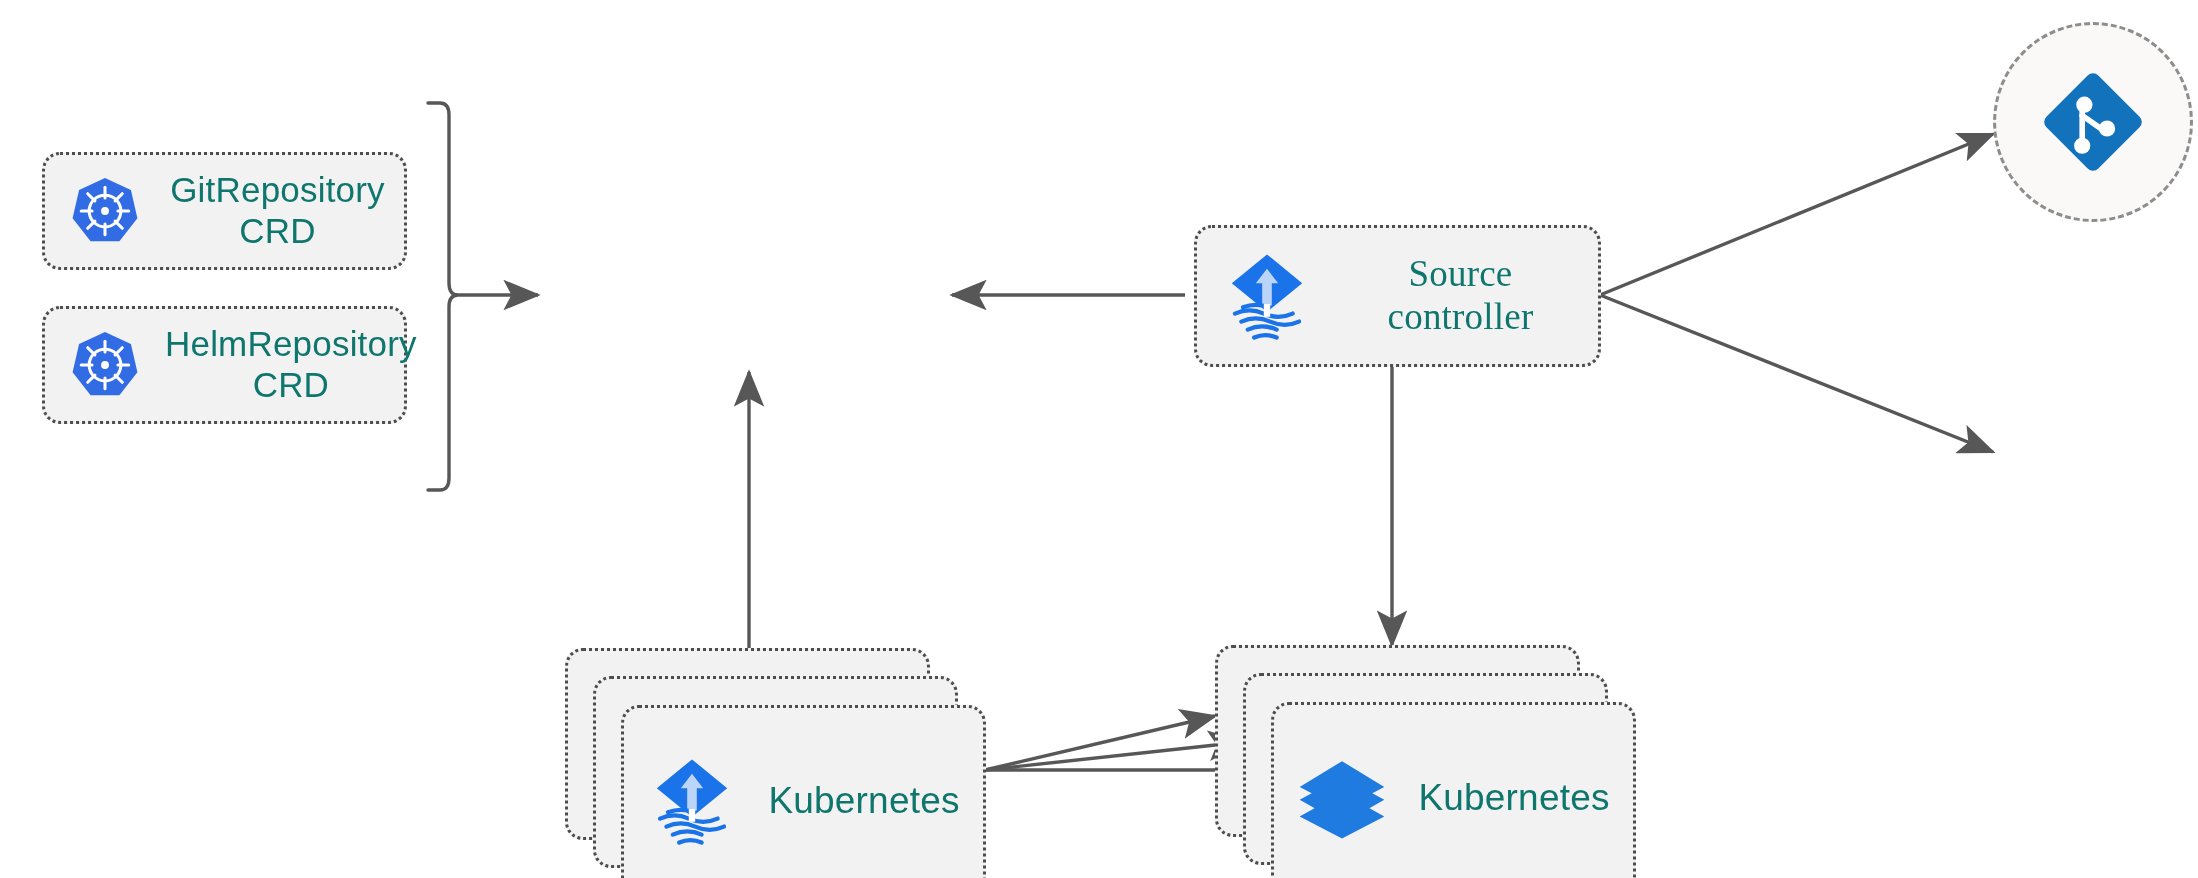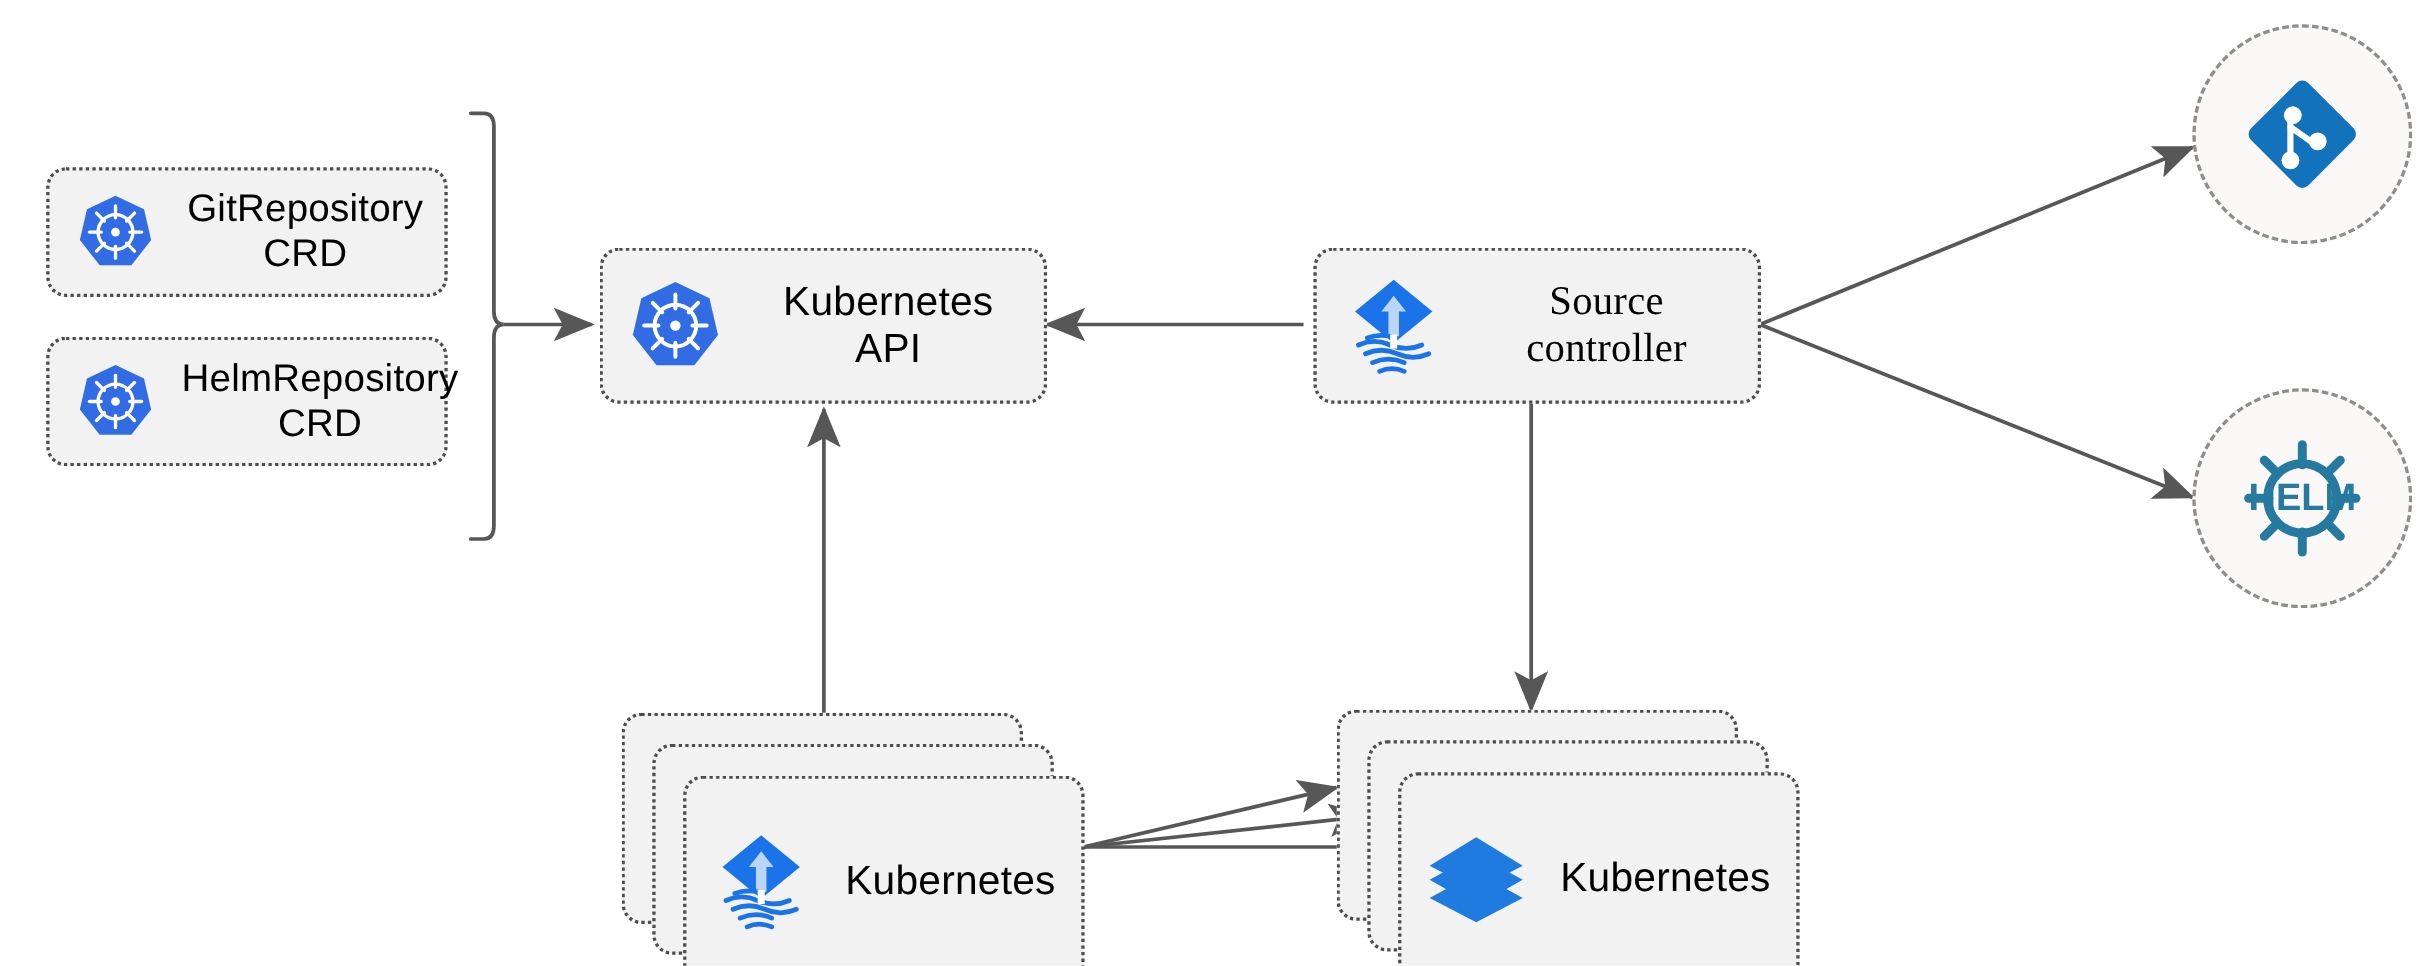--- a/index.html
+++ b/index.html
@@ -50,21 +50,21 @@
   }
   .node-icon {
     flex: 0 0 auto;
     display: flex;
     align-items: center;
     justify-content: center;
   }
   .node-label {
     flex: 1 1 auto;
     text-align: center;
-    color: #000000;
+    color: #0f766e;
     font-size: 37px;
     line-height: 1.16;
     letter-spacing: 0.2px;
     white-space: pre-line;
     padding-right: 14px;
   }
   .crd .node-label {
     font-size: 35px;
   }
 
@@ -156,42 +156,20 @@
             <line x1="36" y1="64" x2="26" y2="74"></line>
           </g>
           <circle cx="50" cy="50" r="5.5" fill="#ffffff"></circle>
         </svg>
       </span>
       <span class="node-label">HelmRepository
 CRD</span>
     </div>
   </div>
 
-  <div class="node" style="left:545px; top:225px; width:407px; height:142px;">
-    <div class="node-inner">
-      <span class="node-icon" style="width:132px;">
-        <svg width="86" height="86" viewBox="0 0 100 100" aria-hidden="true">
-          <path d="M50 4 L86 21 L95 60 L70 92 L30 92 L5 60 L14 21 Z" fill="#326CE5"></path>
-          <g fill="none" stroke="#ffffff" stroke-width="4.2" stroke-linecap="round">
-            <circle cx="50" cy="50" r="22"></circle>
-            <line x1="50" y1="17" x2="50" y2="32"></line>
-            <line x1="50" y1="68" x2="50" y2="83"></line>
-            <line x1="17" y1="50" x2="32" y2="50"></line>
-            <line x1="68" y1="50" x2="83" y2="50"></line>
-            <line x1="26" y1="26" x2="36" y2="36"></line>
-            <line x1="64" y1="64" x2="74" y2="74"></line>
-            <line x1="74" y1="26" x2="64" y2="36"></line>
-            <line x1="36" y1="64" x2="26" y2="74"></line>
-          </g>
-          <circle cx="50" cy="50" r="5.5" fill="#ffffff"></circle>
-        </svg>
-      </span>
-      <span class="node-label">Kubernetes API</span>
-    </div>
-  </div>
 
   <div class="node" style="left:1194px; top:225px; width:407px; height:142px;font-family:Liberation Serif, serif;">
     <div class="node-inner">
       <span class="node-icon" style="width:140px;">
         <svg width="96" height="96" viewBox="0 0 120 120" aria-hidden="true">
           <path d="M60 8 L104 44 L60 80 L16 44 Z" fill="#1A73E8"></path>
           <path d="M60 26 L74 44 L66 44 L66 72 L54 72 L54 44 L46 44 Z" fill="#BBD5F8"></path>
           <g fill="none" stroke="#1A73E8" stroke-width="5.4" stroke-linecap="round">
             <path d="M20 82 Q38 74 56 82 Q74 90 92 82"></path>
             <path d="M28 92 Q46 84 64 92 Q82 100 100 92"></path>
@@ -254,32 +232,14 @@
           <line x1="40" y1="70" x2="40" y2="40"></line>
           <path d="M40 44 L60 58"></path>
         </g>
         <circle cx="40" cy="72" r="7.5" fill="#ffffff"></circle>
         <circle cx="42" cy="34" r="7.5" fill="#ffffff"></circle>
         <circle cx="63" cy="56" r="7.5" fill="#ffffff"></circle>
       </svg>
     </span>
   </div>
 
-  <div class="circle-node" style="left:1993px; top:353px; width:200px; height:200px;">
-    <span style="position:relative; display:flex; align-items:center; justify-content:center;">
-      <svg width="122" height="122" viewBox="0 0 120 120" aria-hidden="true">
-        <g fill="none" stroke="#277A9F" stroke-width="8" stroke-linecap="round">
-          <circle cx="60" cy="60" r="31"></circle>
-          <line x1="60" y1="12" x2="60" y2="30"></line>
-          <line x1="60" y1="90" x2="60" y2="108"></line>
-          <line x1="12" y1="60" x2="30" y2="60"></line>
-          <line x1="90" y1="60" x2="108" y2="60"></line>
-          <line x1="26" y1="26" x2="38" y2="38"></line>
-          <line x1="82" y1="82" x2="94" y2="94"></line>
-          <line x1="94" y1="26" x2="82" y2="38"></line>
-          <line x1="38" y1="82" x2="26" y2="94"></line>
-        </g>
-        <text x="60" y="60" text-anchor="middle" dominant-baseline="central" font-family="Liberation Sans, sans-serif" font-size="34" font-weight="bold" fill="#277A9F">HELM</text>
-      </svg>
-    </span>
-  </div>
 
 </div>
 
 </body></html>

